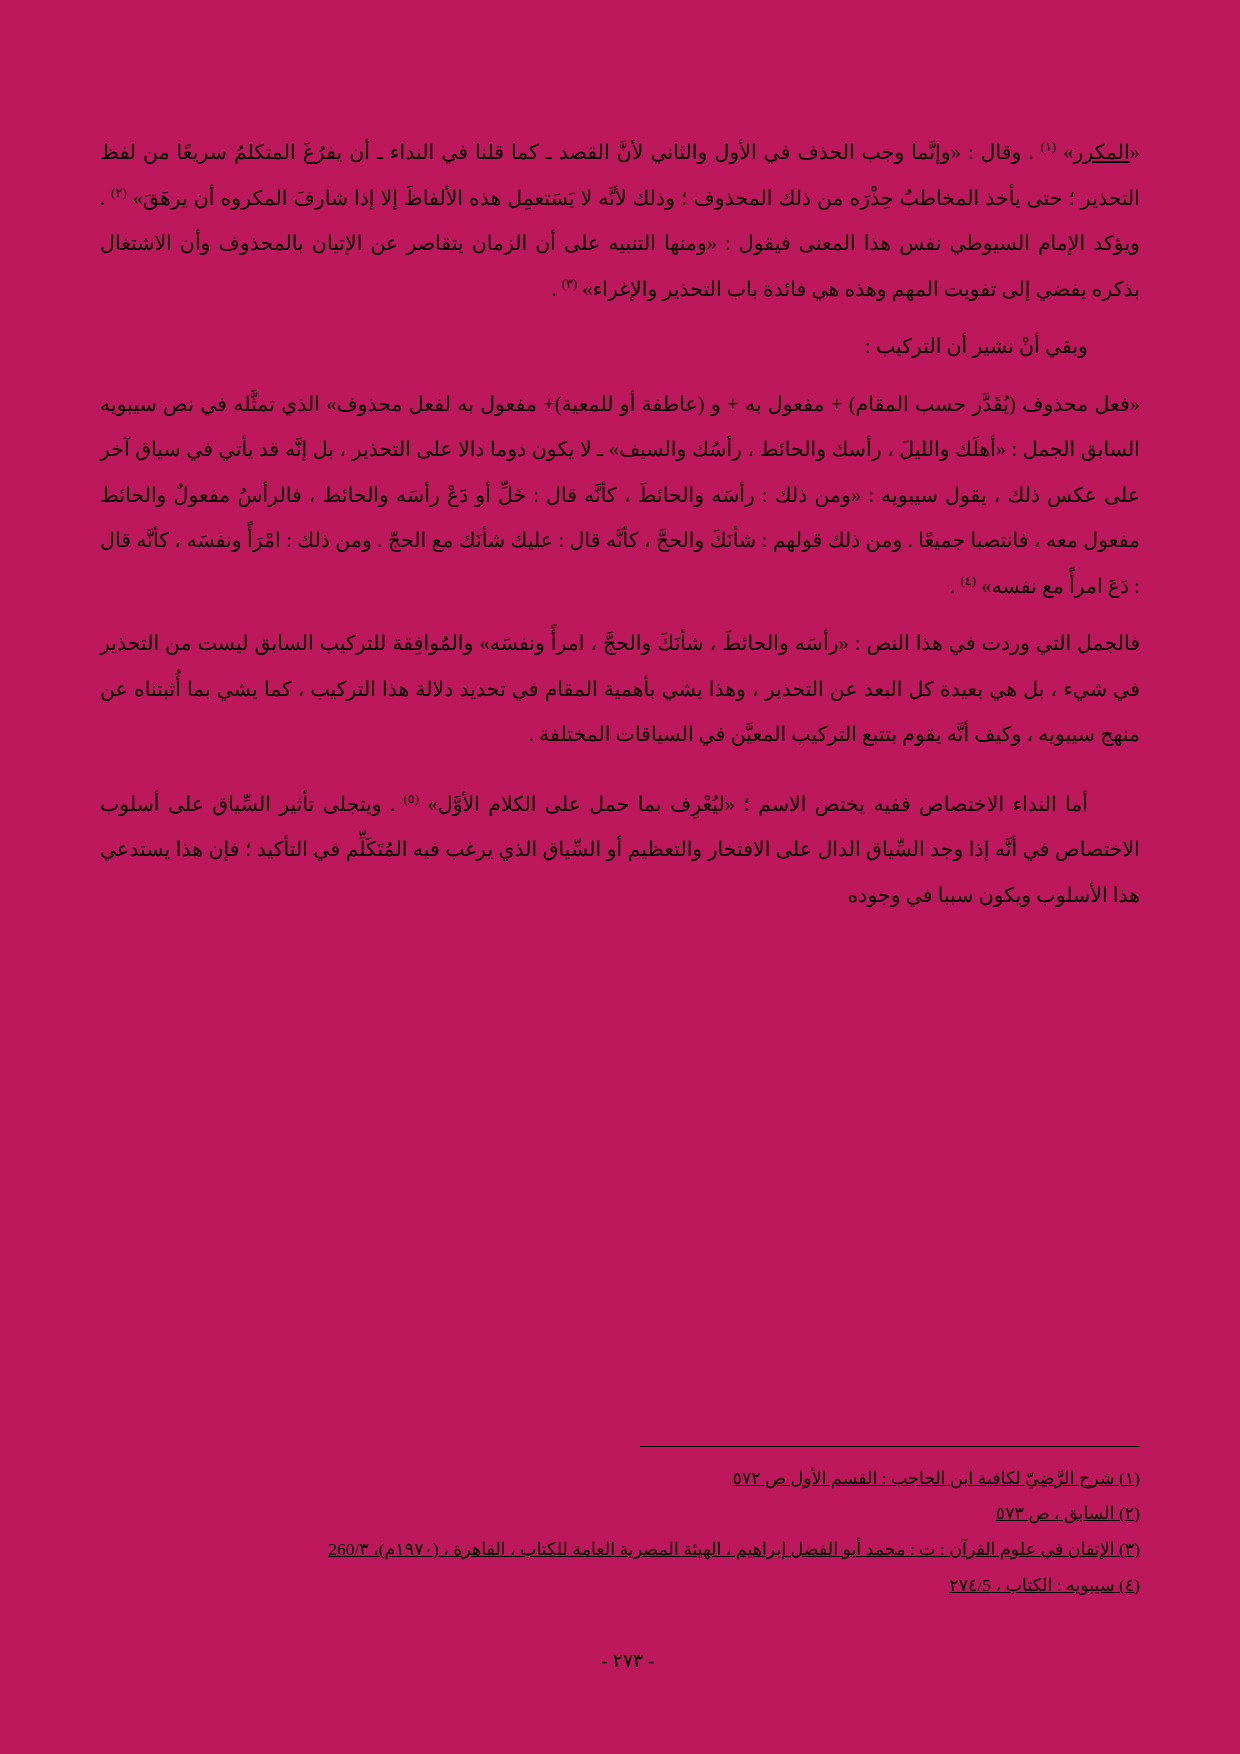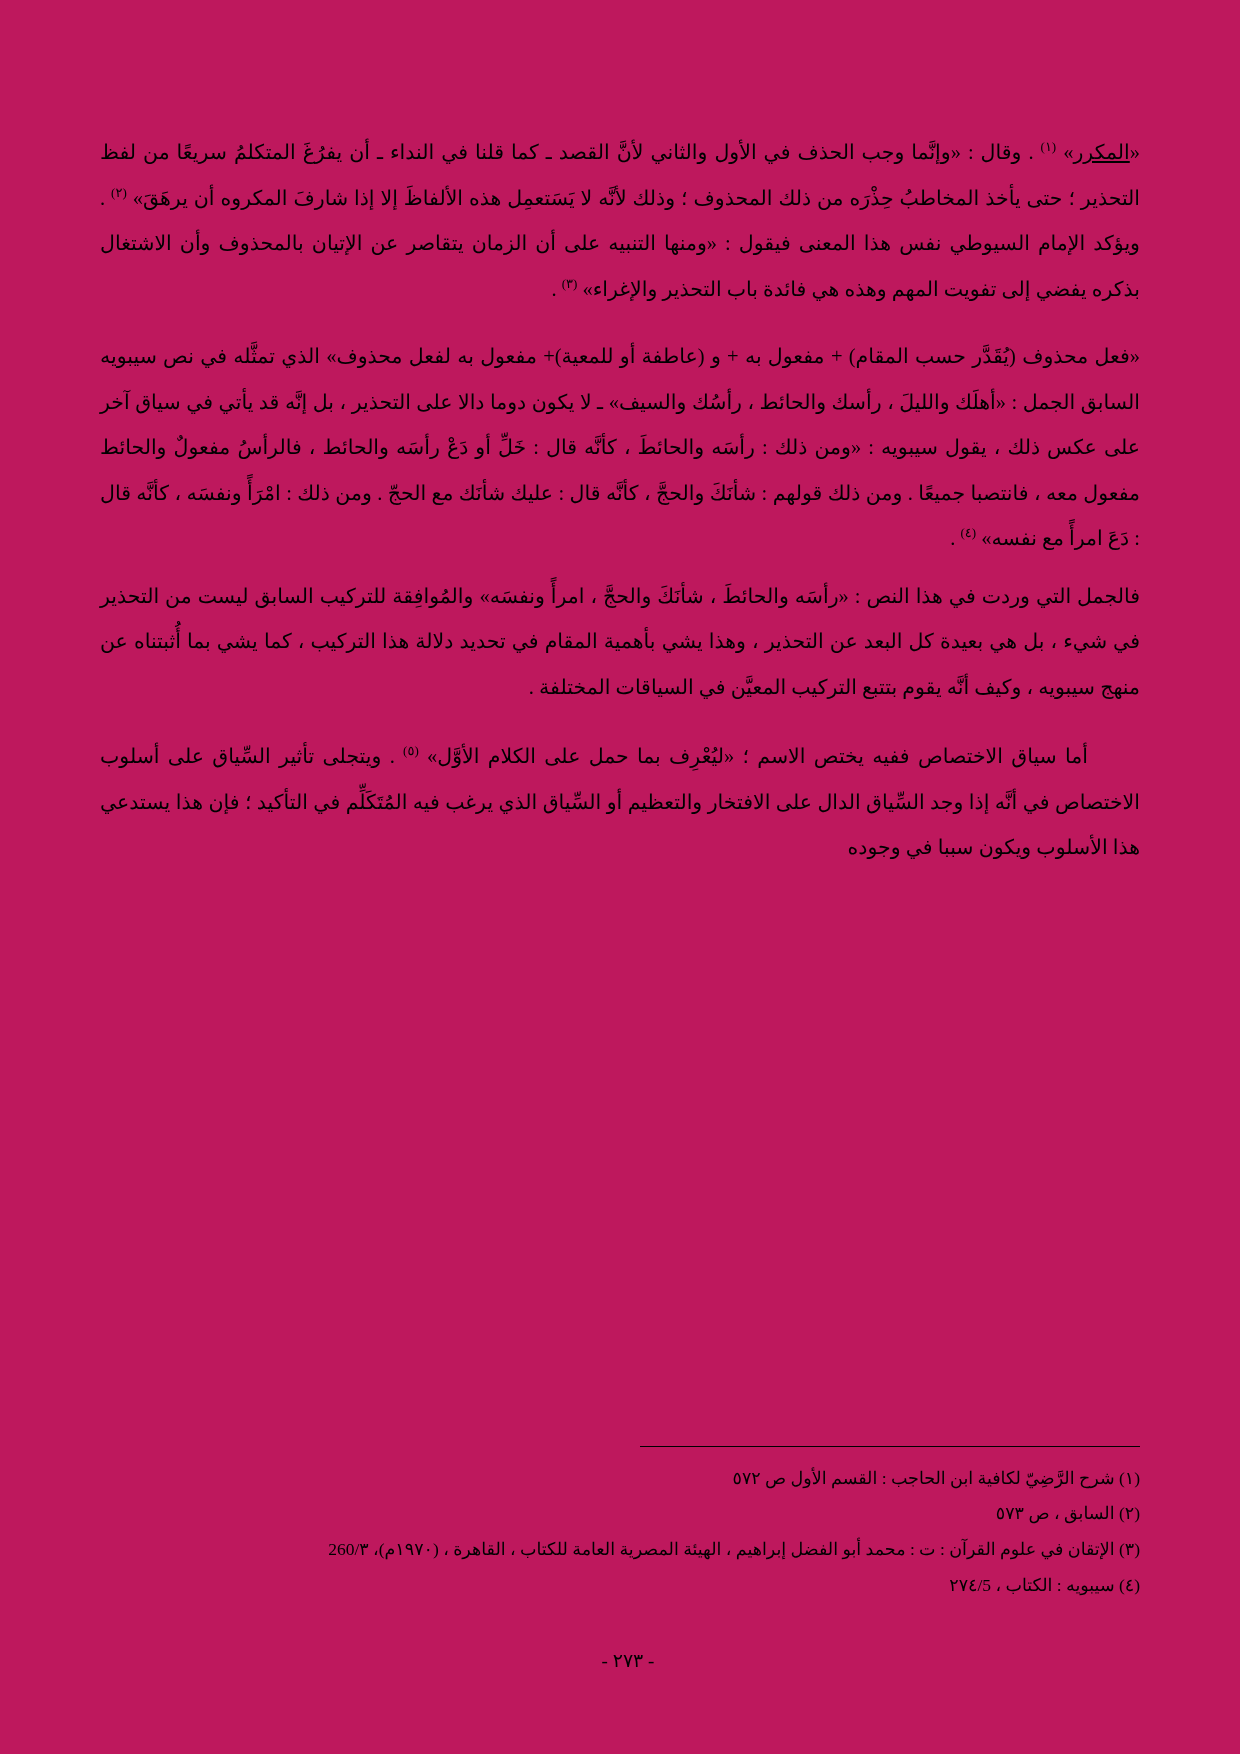--- a/index.html
+++ b/index.html
@@ -58,20 +58,21 @@
   }
   .footnotes {
     font-size: 17.5px;
     line-height: 2.05;
     text-align: justify;
     text-align-last: right;
     direction: rtl;
   }
   .footnotes p {
     margin: 0;
+    text-decoration: underline;
   }
   .fn-center {
     text-align: center;
   }
   .page-number {
     position: absolute;
     bottom: 82px;
     left: 16px;
     right: 0;
     text-align: center;
@@ -85,35 +86,36 @@
 <div class="page">
 
   <div class="body-text">
 
     <p>
       <span>«</span><span class="uline">المكرر</span><span>» </span><span class="sup">(١)</span><span> . وقال : «وإنَّما وجب الحذف في الأول والثاني لأنَّ القصد ـ كما قلنا في النداء ـ أن يفرُغَ المتكلمُ سريعًا من لفظ التحذير ؛ حتى يأخذ المخاطبُ حِذْرَه من ذلك المحذوف ؛ وذلك لأنَّه لا يَسَتعمِل هذه الألفاظَ إلا إذا شارفَ المكروه أن يرهَقَ» </span><span class="sup">(٢)</span><span> . ويؤكد الإمام السيوطي نفس هذا المعنى فيقول : «ومنها التنبيه على أن الزمان يتقاصر عن الإتيان بالمحذوف وأن الاشتغال بذكره يفضي إلى تفويت المهم وهذه هي فائدة باب التحذير والإغراء» </span><span class="sup">(٣)</span><span> .</span>
     </p>
 
     <div class="spacer-sm"></div>
 
+    <p class="indent">وبقي أنْ نشير أن التركيب :</p>
 
     <div class="spacer-sm"></div>
 
     <p>
       <span>«فعل محذوف (يُقَدَّر حسب المقام) + مفعول به + و (عاطفة أو للمعية)+ مفعول به لفعل محذوف» الذي تمثَّله في نص سيبويه السابق الجمل : «أهلَك والليلَ ، رأسك والحائط ، رأسُك والسيف» ـ لا يكون دوما دالا على التحذير ، بل إنَّه قد يأتي في سياق آخر على عكس ذلك ، يقول سيبويه : «ومن ذلك : رأسَه والحائطَ ، كأنَّه قال : خَلِّ أو دَعْ رأسَه والحائط ، فالرأسُ مفعولٌ والحائط مفعول معه ، فانتصبا جميعًا . ومن ذلك قولهم : شأنَكَ والحجَّ ، كأنَّه قال : عليك شأنَك مع الحجّ . ومن ذلك : امْرَأً ونفسَه ، كأنَّه قال : دَعَ امرأً مع نفسه» </span><span class="sup">(٤)</span><span> .</span>
     </p>
 
     <div class="spacer-sm"></div>
 
     <p>فالجمل التي وردت في هذا النص : «رأسَه والحائطَ ، شأنَكَ والحجَّ ، امرأً ونفسَه» والمُوافِقة للتركيب السابق ليست من التحذير في شيء ، بل هي بعيدة كل البعد عن التحذير ، وهذا يشي بأهمية المقام في تحديد دلالة هذا التركيب ، كما يشي بما أُثبتناه عن منهج سيبويه ، وكيف أنَّه يقوم بتتبع التركيب المعيَّن في السياقات المختلفة .</p>
 
     <div class="spacer-md"></div>
 
     <p class="indent">
-      <span>أما سياق الاختصاص ففيه يختص الاسم ؛ «ليُعْرِف بما حمل على الكلام الأوَّل» </span><span class="sup">(٥)</span><span> . ويتجلى تأثير السِّياق على أسلوب الاختصاص في أنَّه إذا وجد السِّياق الدال على الافتخار والتعظيم أو السِّياق الذي يرغب فيه المُتَكَلِّم في التأكيد ؛ فإن هذا يستدعي هذا الأسلوب ويكون سببا في وجوده</span>
+      <span>أما النداء الاختصاص ففيه يختص الاسم ؛ «ليُعْرِف بما حمل على الكلام الأوَّل» </span><span class="sup">(٥)</span><span> . ويتجلى تأثير السِّياق على أسلوب الاختصاص في أنَّه إذا وجد السِّياق الدال على الافتخار والتعظيم أو السِّياق الذي يرغب فيه المُتَكَلِّم في التأكيد ؛ فإن هذا يستدعي هذا الأسلوب ويكون سببا في وجوده</span>
     </p>
 
   </div>
 
   <div class="footnote-area">
     <div class="fn-rule"></div>
     <div class="footnotes">
       <p class="fn-center">
         <span>(١)</span>
         <span>شرح الرَّضِيّ لكافية ابن الحاجب : القسم الأول ص ٥٧٢</span>

